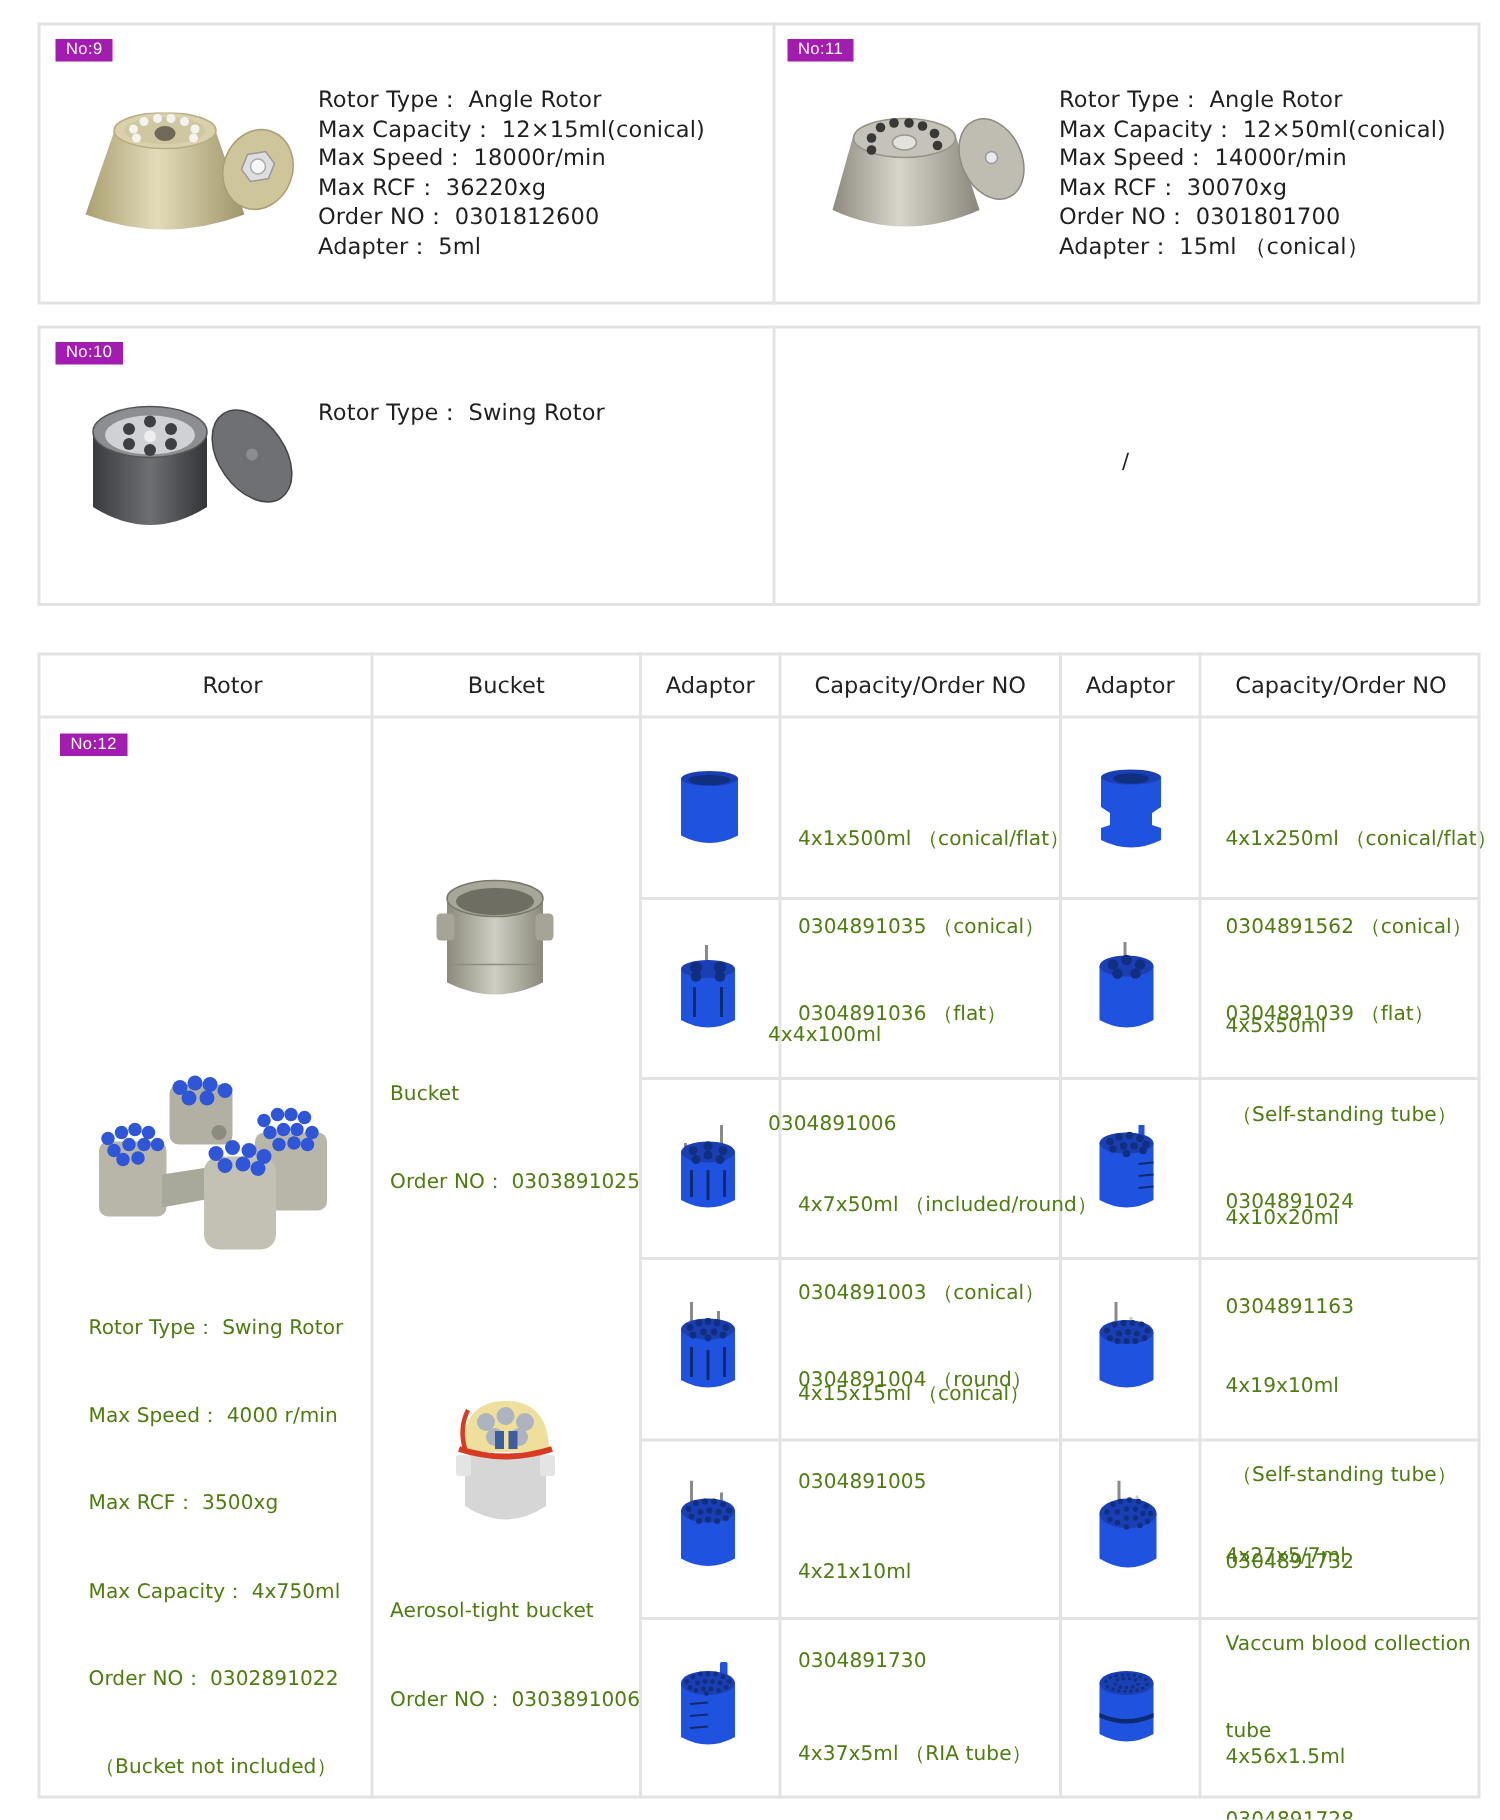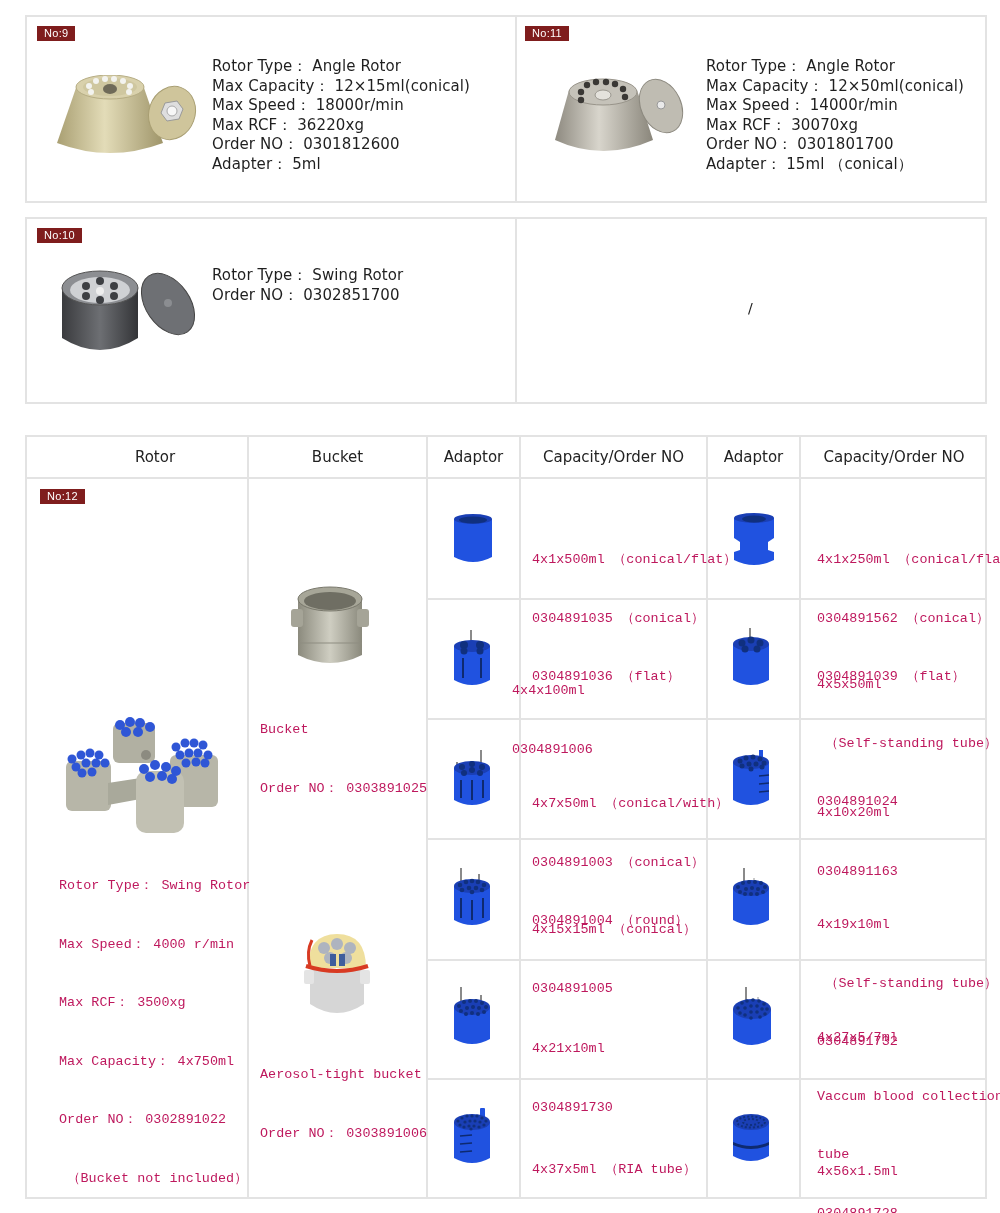--- a/index.html
+++ b/index.html
@@ -4,33 +4,33 @@
 <style>
   * { box-sizing: border-box; margin: 0; padding: 0; }
   html, body { width: 1000px; height: 1213px; background: #ffffff; overflow: hidden; }
   body { position: relative; font-family: "DejaVu Sans", sans-serif; color: #1a1a1a; }
 
   .box { position: absolute; border: 2px solid #e3e3e3; background: #fff; }
   .vline { position: absolute; width: 2px; background: #e3e3e3; }
   .hline { position: absolute; height: 2px; background: #e3e3e3; }
 
   .badge {
-    position: absolute; background: #7f1d1d; color: #fff;
+    position: absolute; background: #a21caf; color: #fff;
     font-family: "Liberation Sans", sans-serif; font-size: 11px;
     line-height: 15px; height: 15px; padding: 0 7px; letter-spacing: 0.3px;
   }
 
   .specs { position: absolute; font-size: 15px; line-height: 19.6px; color: #1f1f1f; white-space: nowrap; letter-spacing: 0.1px; }
   .specs div { white-space: pre; }
 
   .slash { position: absolute; font-size: 14px; color: #222; }
 
   .th { position: absolute; top: 437px; height: 40px; line-height: 40px; text-align: center; font-size: 15px; color: #222; white-space: nowrap; }
 
-  .cell-text { position: absolute; font-size: 13.4px; line-height: 19.5px; color: #be185d; white-space: pre; letter-spacing: 0.05px; font-family: Liberation Mono, monospace; }
+  .cell-text { position: absolute; font-size: 13.4px; line-height: 19.5px; color: #4d7c0f; white-space: pre; letter-spacing: 0.05px; }
 
   .img { position: absolute; }
 </style>
 </head>
 <body>
 
 <div class="box" style="left:25px; top:15px; width:962px; height:188px;"></div>
 <div class="vline" style="left:515px; top:15px; height:188px;"></div>
 
 <div class="badge" style="left:37px; top:26px;">No:9</div>
@@ -125,21 +125,20 @@
       <circle cx="28" cy="28" r="4"></circle>
       <circle cx="42" cy="32" r="4"></circle>
       <circle cx="56" cy="28" r="4"></circle>
     </g>
   <circle cx="42" cy="23" r="4" fill="#eee"></circle>
   <ellipse cx="110" cy="36" rx="22" ry="34" fill="#6e7074" stroke="#444" transform="rotate(-35 110 36)"></ellipse>
   <circle cx="110" cy="35" r="4" fill="#8b8d91"></circle>
 </svg>
 <div class="specs" style="left:212px; top:266px;">
   <div>Rotor Type： Swing Rotor</div>
-  <div>Order NO： 0302851700</div>
 </div>
 
 <div class="slash" style="left:748px; top:300px;">/</div>
 
 <div class="box" style="left:25px; top:435px; width:962px; height:764px;"></div>
 
 <div class="hline" style="left:25px; top:477px; width:962px;"></div>
 
 <div class="vline" style="left:247px; top:435px; height:764px;"></div>
 <div class="vline" style="left:426px; top:435px; height:764px;"></div>
@@ -323,21 +322,21 @@
       <circle cx="32" cy="17" r="3"></circle>
       <circle cx="14" cy="23" r="3"></circle>
       <circle cx="22" cy="20" r="3"></circle>
       <circle cx="30" cy="23" r="3"></circle>
     </g>
   <rect x="10" y="30" width="2" height="18" fill="#0e2a70"></rect>
     <rect x="21" y="30" width="2" height="20" fill="#0e2a70"></rect>
     <rect x="32" y="30" width="2" height="18" fill="#0e2a70"></rect>
 </svg>
 <div class="cell-text" style="left:532px; top:755px;">
-  <div>4x7x50ml （conical/with）</div>
+  <div>4x7x50ml （included/round）</div>
   <div>0304891003 （conical）</div>
   <div>0304891004 （round）</div>
 </div>
 <svg class="img" style="left:729px; top:750px;" width="46" height="58" viewBox="0 0 46 58">
   <rect x="30" y="0" width="4" height="12" fill="#2052e0"></rect>
   <path d="M4 12 L4 50 Q22 60 40 50 L40 12 Z" fill="#2052e0"></path>
   <ellipse cx="22" cy="12" rx="18" ry="7" fill="#1a3fb5"></ellipse>
   <g fill="#10307f">
       <circle cx="11" cy="11" r="2.5"></circle>
       <circle cx="17" cy="8" r="2.5"></circle>

